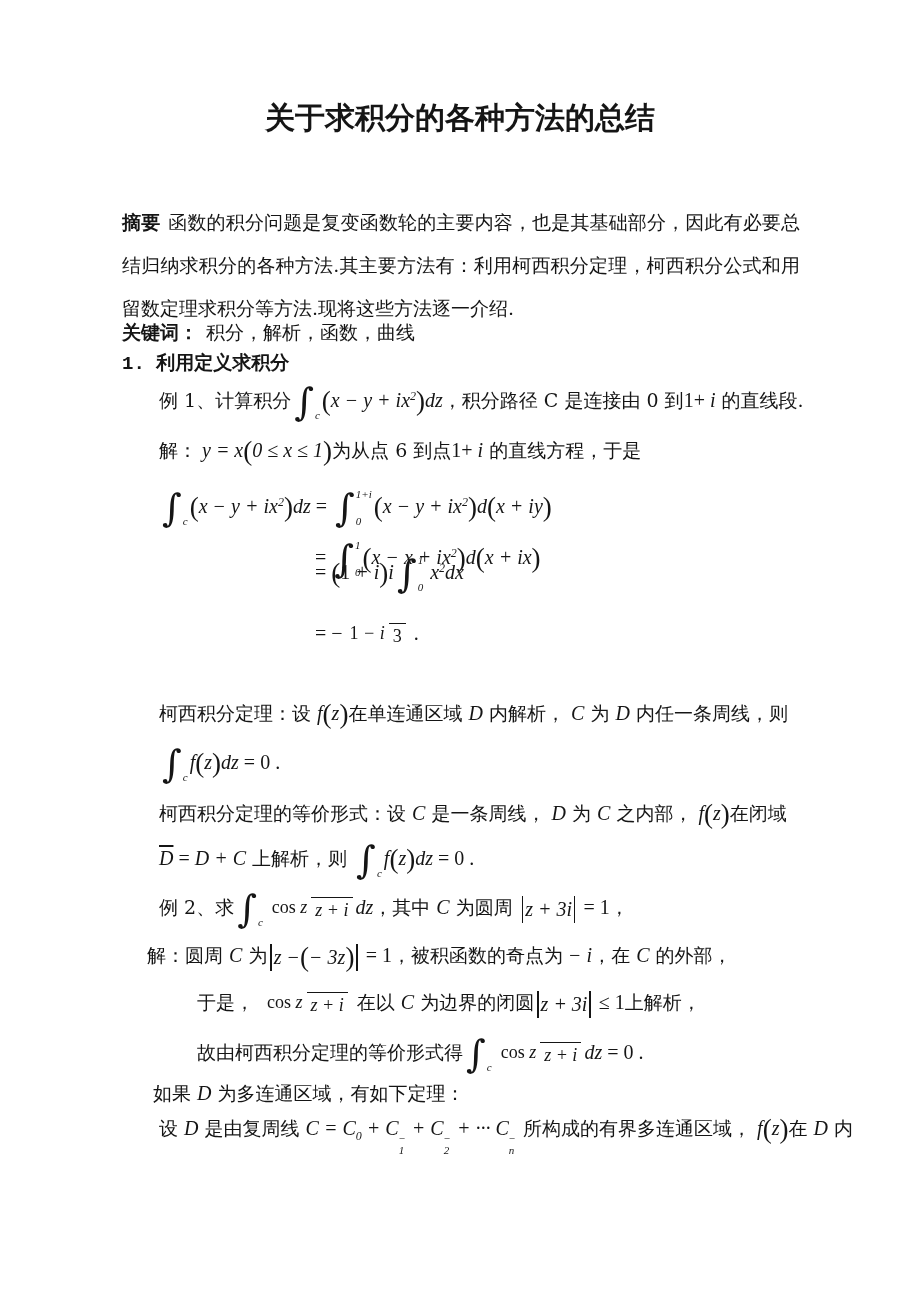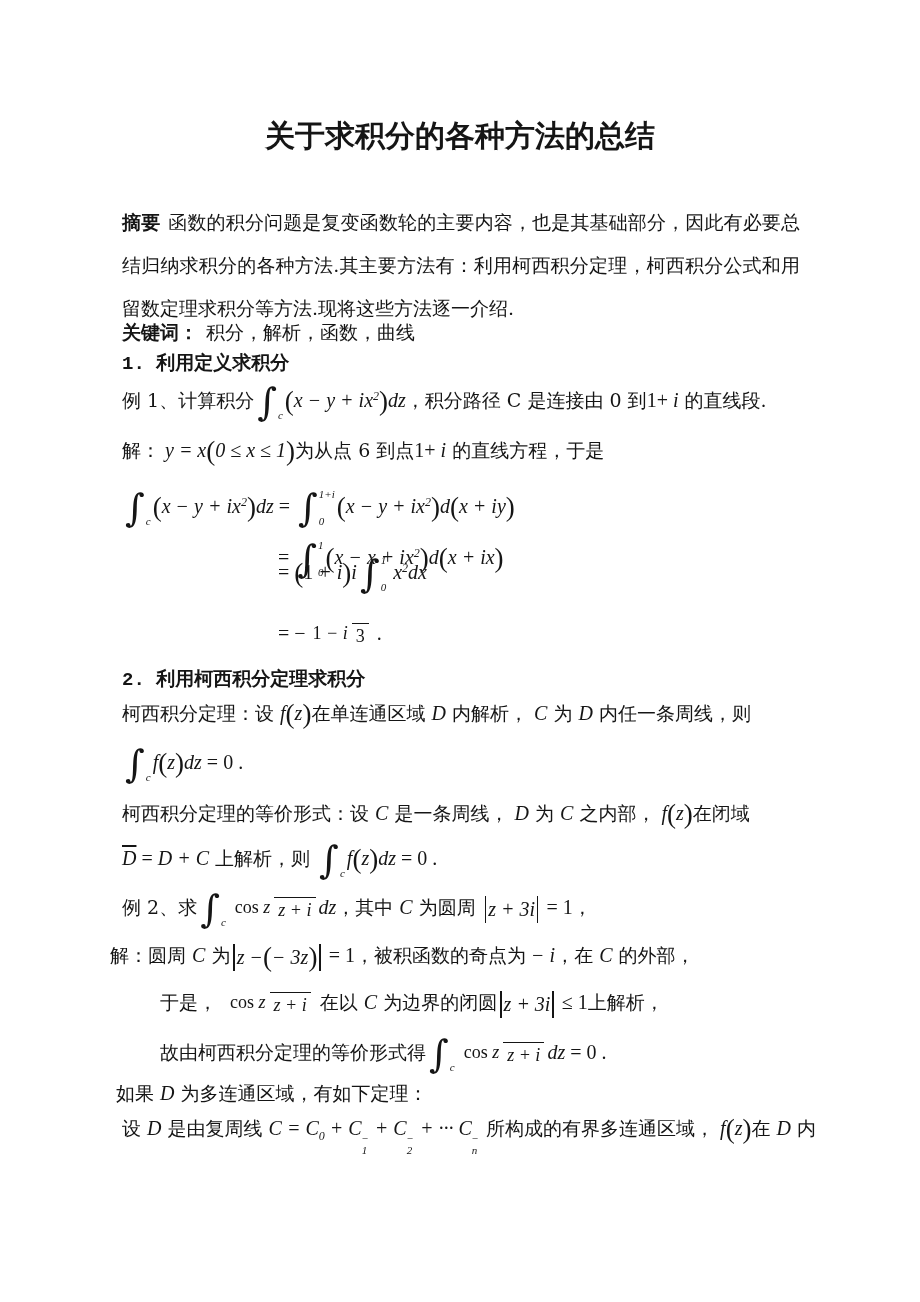--- a/index.html
+++ b/index.html
@@ -5,21 +5,21 @@
   html,body{margin:0;padding:0;background:#ffffff;}
   .page{
     position:relative;
     width:920px;height:1302px;
     background:#ffffff;
     color:#151515;
     overflow:hidden;
     font-family:"DejaVu Serif","Liberation Serif",serif;
   }
   .title{
-    position:absolute;top:118px;left:0;width:920px;
+    position:absolute;top:100px;left:0;width:920px;
     text-align:center;
     font-family:Liberation Sans, sans-serif;
     font-weight:700;font-size:30px;line-height:1.2;
   }
   .abstract{
     position:absolute;top:201px;left:122px;width:678px;
     font-size:19px;line-height:43px;
     text-align:justify;
   }
   .lbl{
@@ -31,21 +31,21 @@
     font-size:19px;line-height:1.3;white-space:nowrap;
   }
   .heading{
     position:absolute;left:122px;
     font-family:Liberation Mono, monospace;
     font-weight:700;font-size:19px;line-height:1.25;white-space:nowrap;text-align:right;
   }
   .mline{
     position:absolute;
     height:46px;line-height:46px;
-    font-size:19px;white-space:nowrap;
+    font-size:19px;white-space:nowrap;margin-left:37px;
   }
   .t-cn{font-family:"DejaVu Serif","Liberation Serif",serif;}
   .t-math{font-family:"Liberation Serif","DejaVu Serif",serif;font-style:italic;font-size:20px;}
   .t-rm{font-family:"Liberation Serif","DejaVu Serif",serif;font-size:20px;}
   .t-sup{font-family:"Liberation Serif",serif;font-style:italic;font-size:12px;vertical-align:super;line-height:0;}
   .t-sub{font-family:"Liberation Serif",serif;font-style:italic;font-size:12px;vertical-align:sub;line-height:0;}
   .t-big{font-family:"Liberation Serif",serif;font-size:27px;vertical-align:-3px;line-height:0;}
   .t-over{font-family:"Liberation Serif",serif;font-style:italic;font-size:20px;text-decoration:overline;}
   .int-wrap{display:inline-flex;align-items:center;vertical-align:middle;height:42px;margin:0 2px 0 3px;}
   .int-sign{font-family:"DejaVu Serif",serif;font-size:38px;line-height:38px;}
@@ -111,21 +111,20 @@
         <span class="int-lims">
           <span class="l-sup">1</span>
           <span class="l-sub">0</span>
         </span>
       </span><span class="t-math"> x</span><span class="t-sup">2</span><span class="t-math">dx</span></div>
   <div class="mline" style="top:610px;left:278px"><span class="t-rm">= −</span><span class="frac">
         <span class="num"><span class="t-rm">1</span><span class="t-math"> − i</span></span>
         <span class="den"><span class="t-rm">3</span></span>
       </span><span class="t-rm"> .</span></div>
 
-  <div class="heading" style="top:669px">2. 利用柯西积分定理求积分</div>
 
   <div class="mline" style="top:690px;left:122px"><span class="t-cn">柯西积分定理：设 </span><span class="t-math">f</span><span class="t-big">(</span><span class="t-math">z</span><span class="t-big">)</span><span class="t-cn">在单连通区域 </span><span class="t-math">D</span><span class="t-cn"> 内解析， </span><span class="t-math">C</span><span class="t-cn"> 为 </span><span class="t-math">D</span><span class="t-cn"> 内任一条周线，则</span></div>
   <div class="mline" style="top:739px;left:122px"><span class="int-wrap">
         <span class="int-sign">∫</span>
         <span class="int-lims">
           <span class="l-sup">&nbsp;</span>
           <span class="l-sub">c</span>
         </span>
       </span><span class="t-math">f</span><span class="t-big">(</span><span class="t-math">z</span><span class="t-big">)</span><span class="t-math">dz</span><span class="t-rm"> = 0 .</span></div>
   <div class="mline" style="top:790px;left:122px"><span class="t-cn">柯西积分定理的等价形式：设 </span><span class="t-math">C</span><span class="t-cn"> 是一条周线， </span><span class="t-math">D</span><span class="t-cn"> 为 </span><span class="t-math">C</span><span class="t-cn"> 之内部， </span><span class="t-math">f</span><span class="t-big">(</span><span class="t-math">z</span><span class="t-big">)</span><span class="t-cn">在闭域</span></div>

